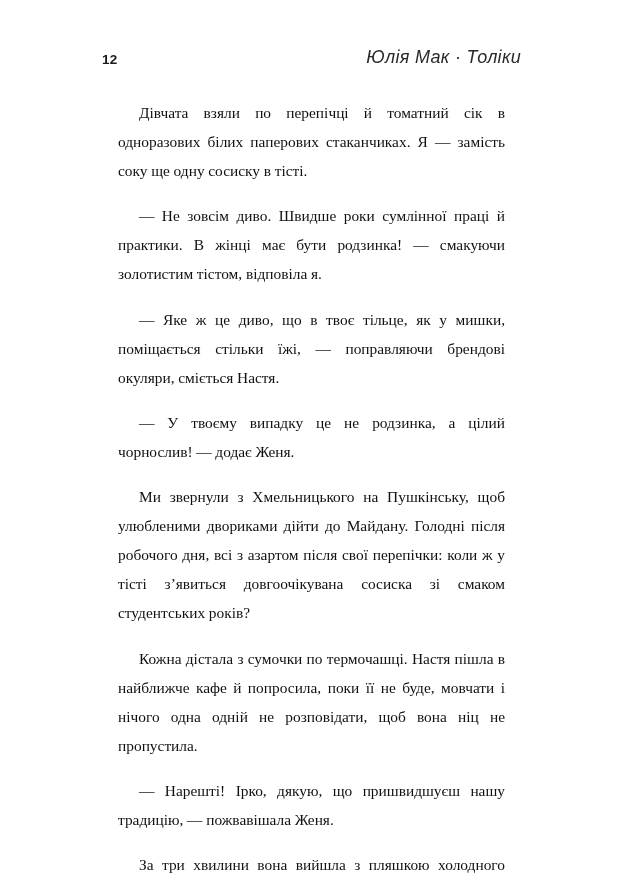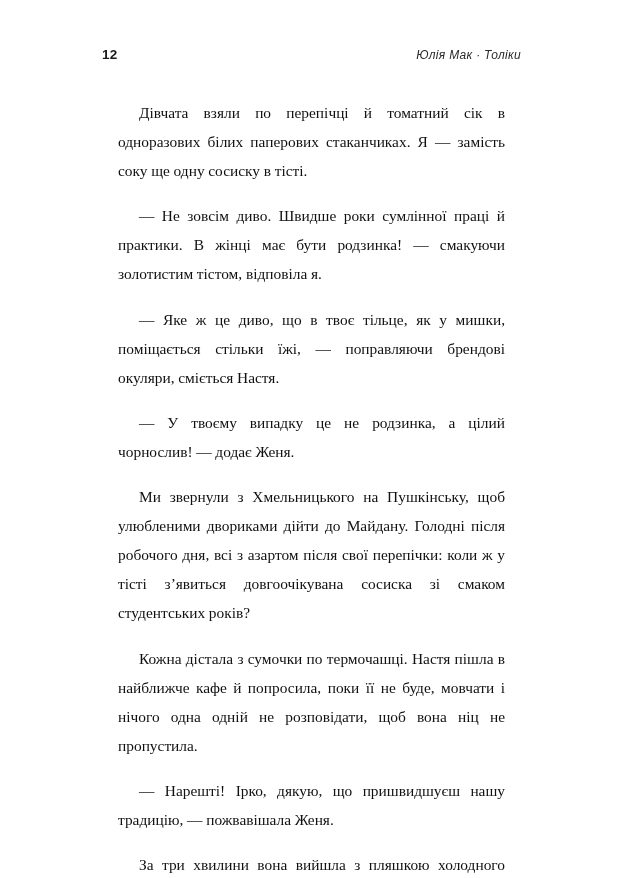--- a/index.html
+++ b/index.html
@@ -26,37 +26,37 @@
   }
 
   
   .running-head {
     position: absolute;
     top: 44px;
     left: 102px;
     width: 419px;
     height: 22px;
     display: flex;
-    align-items: center;
+    align-items: flex-end;
     justify-content: space-between;
   }
 
   .folio {
     font-family: "Liberation Sans", "DejaVu Sans", sans-serif;
     font-size: 13.5px;
     font-weight: 700;
     color: #1a1a1a;
     letter-spacing: 0.2px;
     line-height: 1;
   }
 
   .head-title {
     font-family: "Liberation Sans", "DejaVu Sans", sans-serif;
     font-style: italic;
-    font-size: 12px;
+    font-size: 18px;
     font-weight: 400;
     color: #2a2a2a;
     letter-spacing: 0.3px;
     line-height: 1;
     white-space: nowrap;
   }
 
   
   .text-block {
     position: absolute;

